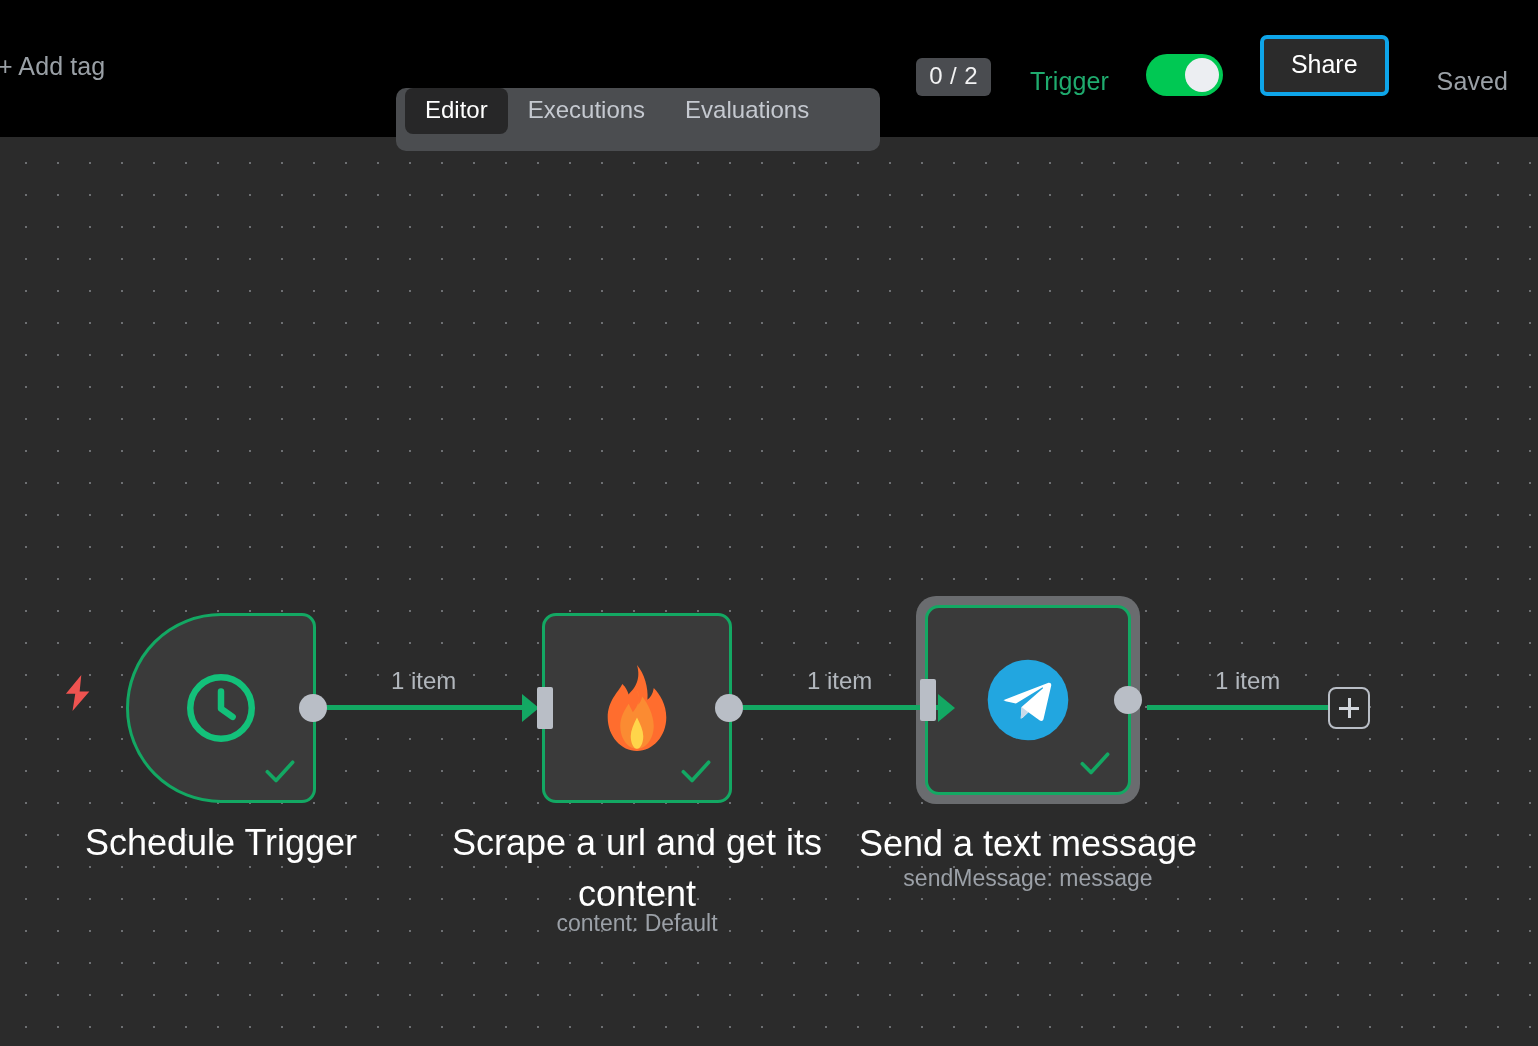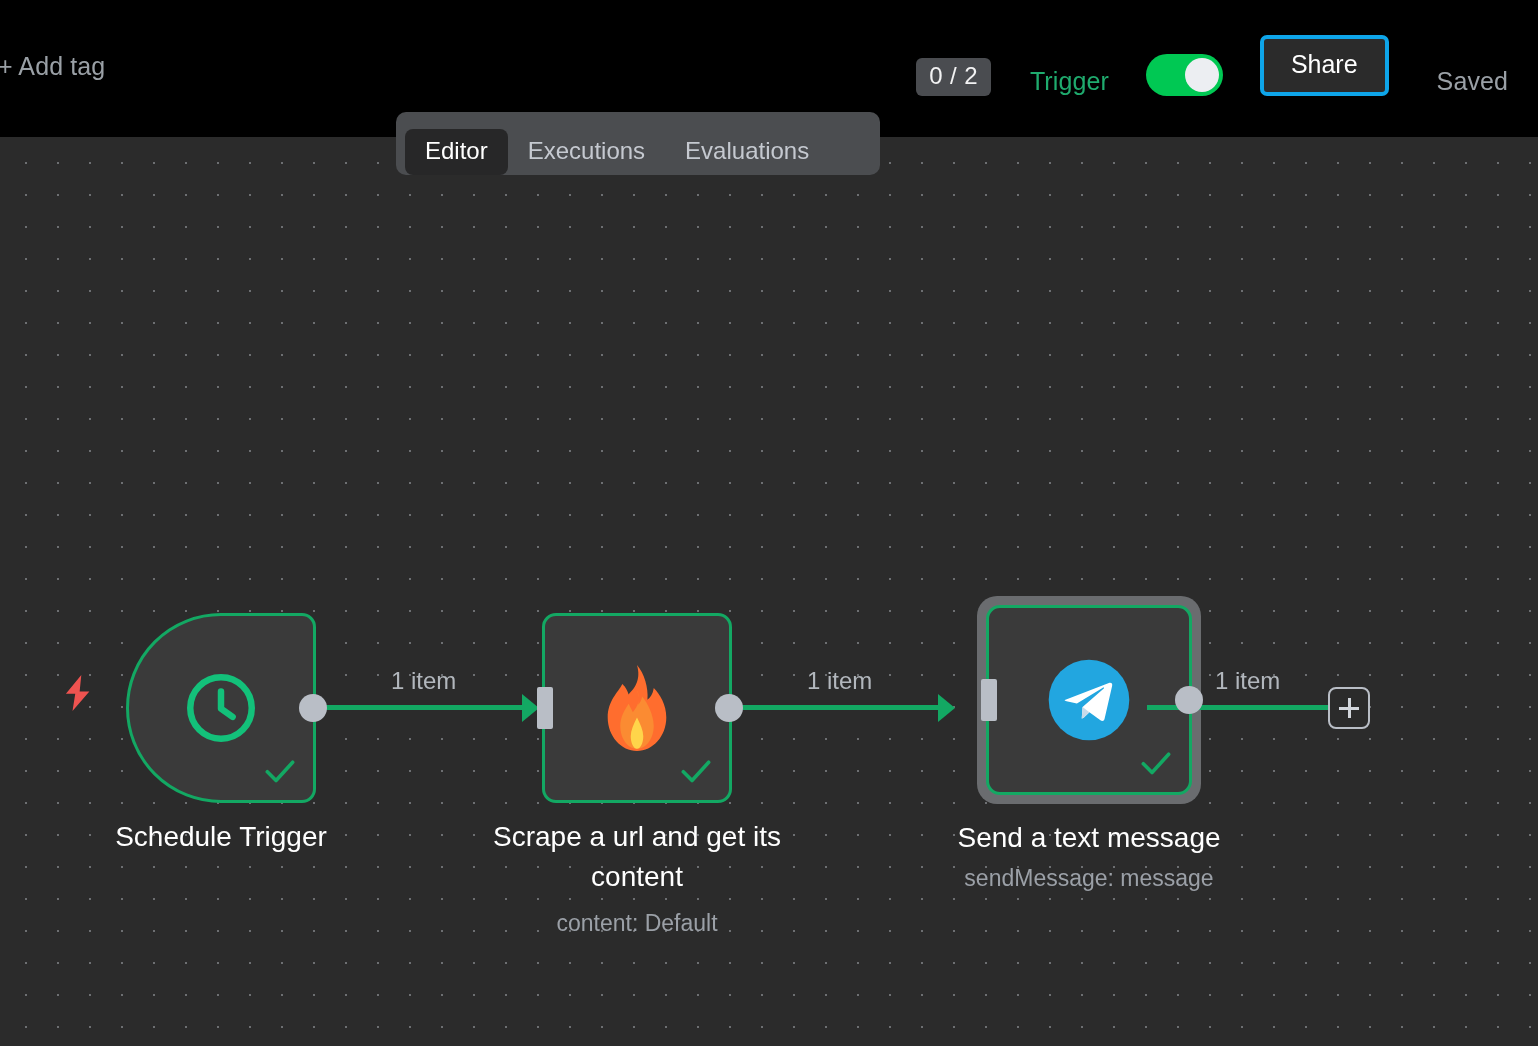--- a/index.html
+++ b/index.html
@@ -103,27 +103,27 @@
     margin-left: 32px;
     color: #9aa0a6;
     font-size: 25px;
     letter-spacing: 0.1px;
   }
 
   
   #tabbar {
     position: absolute;
     left: 396px;
-    top: 112px;
+    top: 88px;
     width: 484px;
     height: 63px;
     background: #4b4d50;
     border-radius: 10px;
     display: flex;
-    align-items: flex-end;
+    align-items: flex-start;
     padding: 0 9px;
     gap: 0px;
     z-index: 40;
   }
   .tab {
     font-size: 24px;
     color: #c5c9d0;
     padding: 10px 20px 12px 20px;
     border-radius: 8px;
     line-height: 1;
@@ -201,21 +201,21 @@
     height: 38px;
   }
 
   .node-title {
     position: absolute;
     top: 100%;
     left: 50%;
     transform: translateX(-50%);
     margin-top: 14px;
     color: #ffffff;
-    font-size: 28px;
+    font-size: 36px;
     text-align: center;
     line-height: 1.42;
     white-space: nowrap;
   }
   .node-title.wrap {
     white-space: normal;
     width: 380px;
   }
 
   .node-sub {
@@ -399,21 +399,21 @@
 
         <div class="in-port"></div>
         <div class="out-dot"></div>
       </div>
 
       <div class="node-title wrap">Scrape a url and get its content</div>
       <div class="node-sub" style="position:absolute; top:100%; left:50%;
            transform:translateX(-50%); margin-top:104px; width:420px;">content: Default</div>
     </div>
 
-    <div class="node-wrap" style="left:977px; top:459px;">
+    <div class="node-wrap" style="left:916px; top:459px;">
       <div class="node-box selected-outer">
         <div class="inner">
 
           <div class="node-icon">
             <svg viewBox="0 0 64 64" width="88" height="88">
               <circle cx="32" cy="32" r="30" fill="#22a6e0"></circle>
               <path d="M14.5 31.8 L46.8 19.3 C48.4 18.7 49.7 19.7 49.2 21.5
                        L43.6 45.9 C43.2 47.6 42.0 48.0 40.5 47.1
                        L32.3 41.1 L28.4 44.8 C27.9 45.3 27.5 45.7 26.6 45.7
                        L27.2 37.2 L43.0 23.4 C43.7 22.8 42.9 22.5 42.0 23.0

